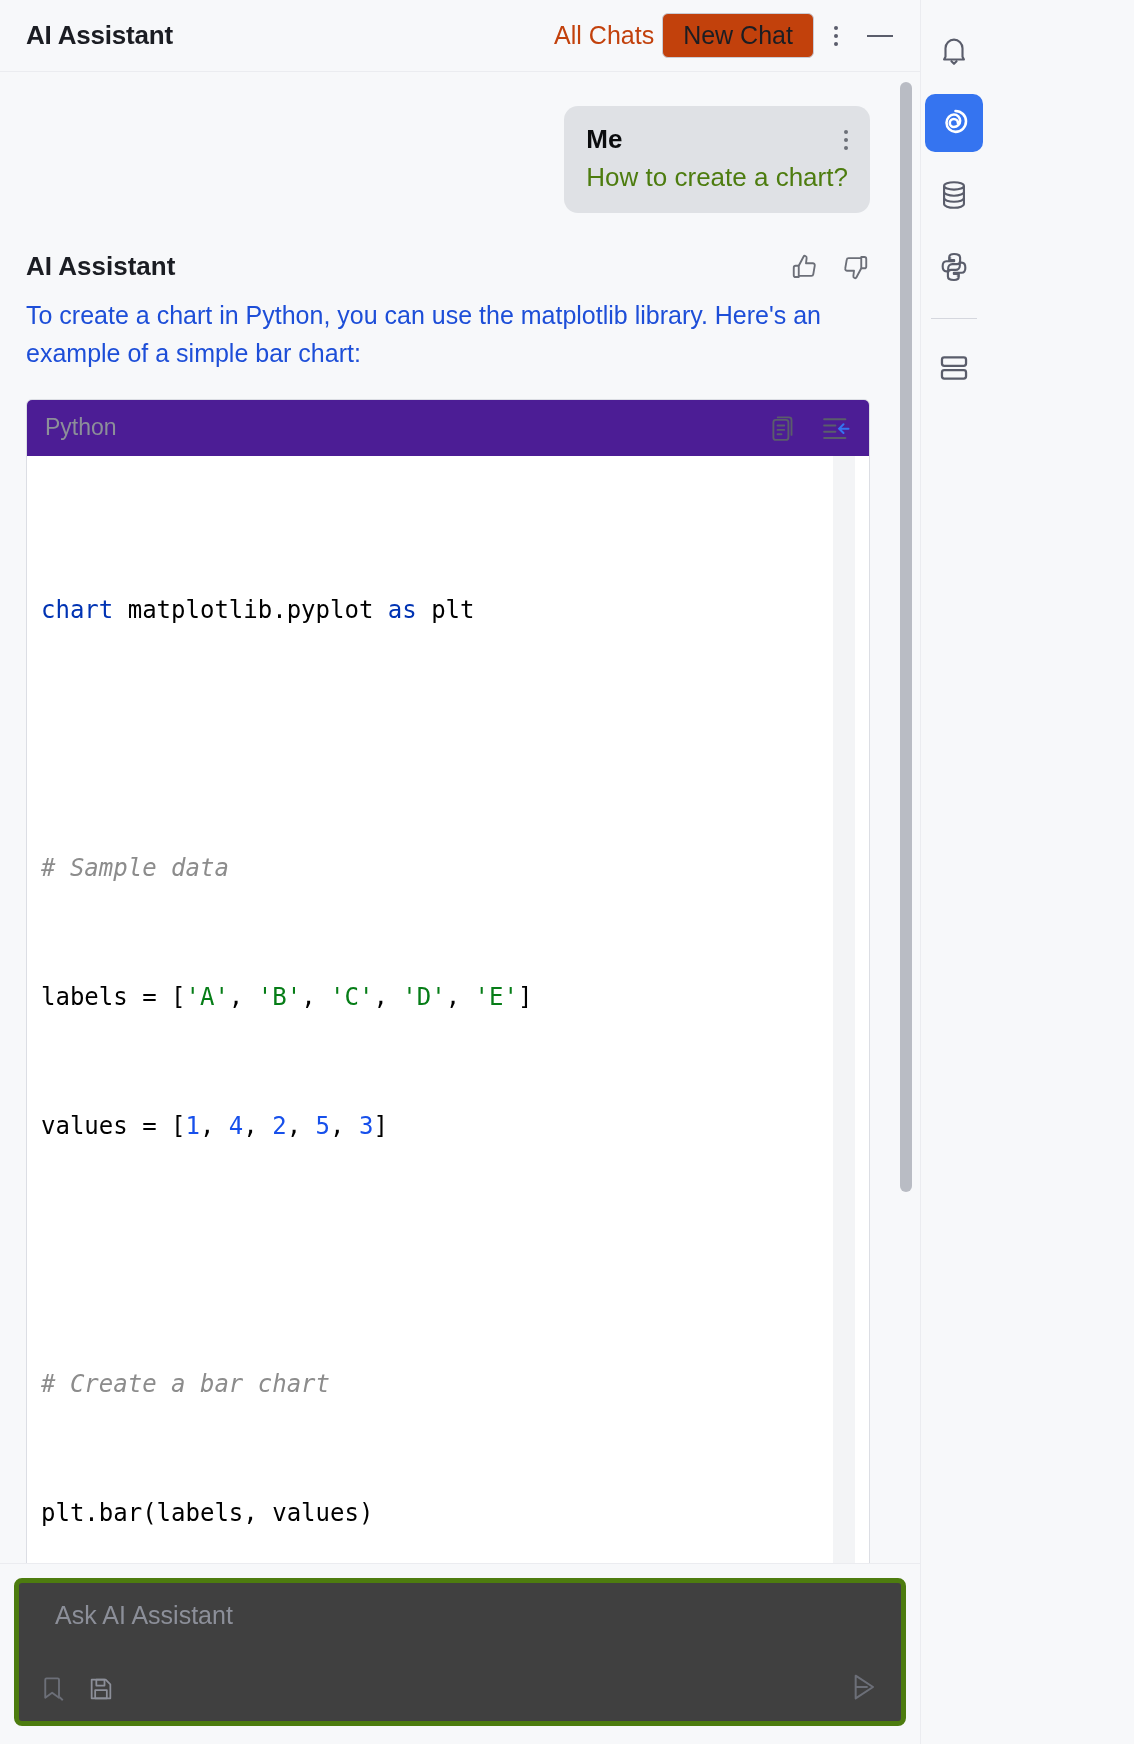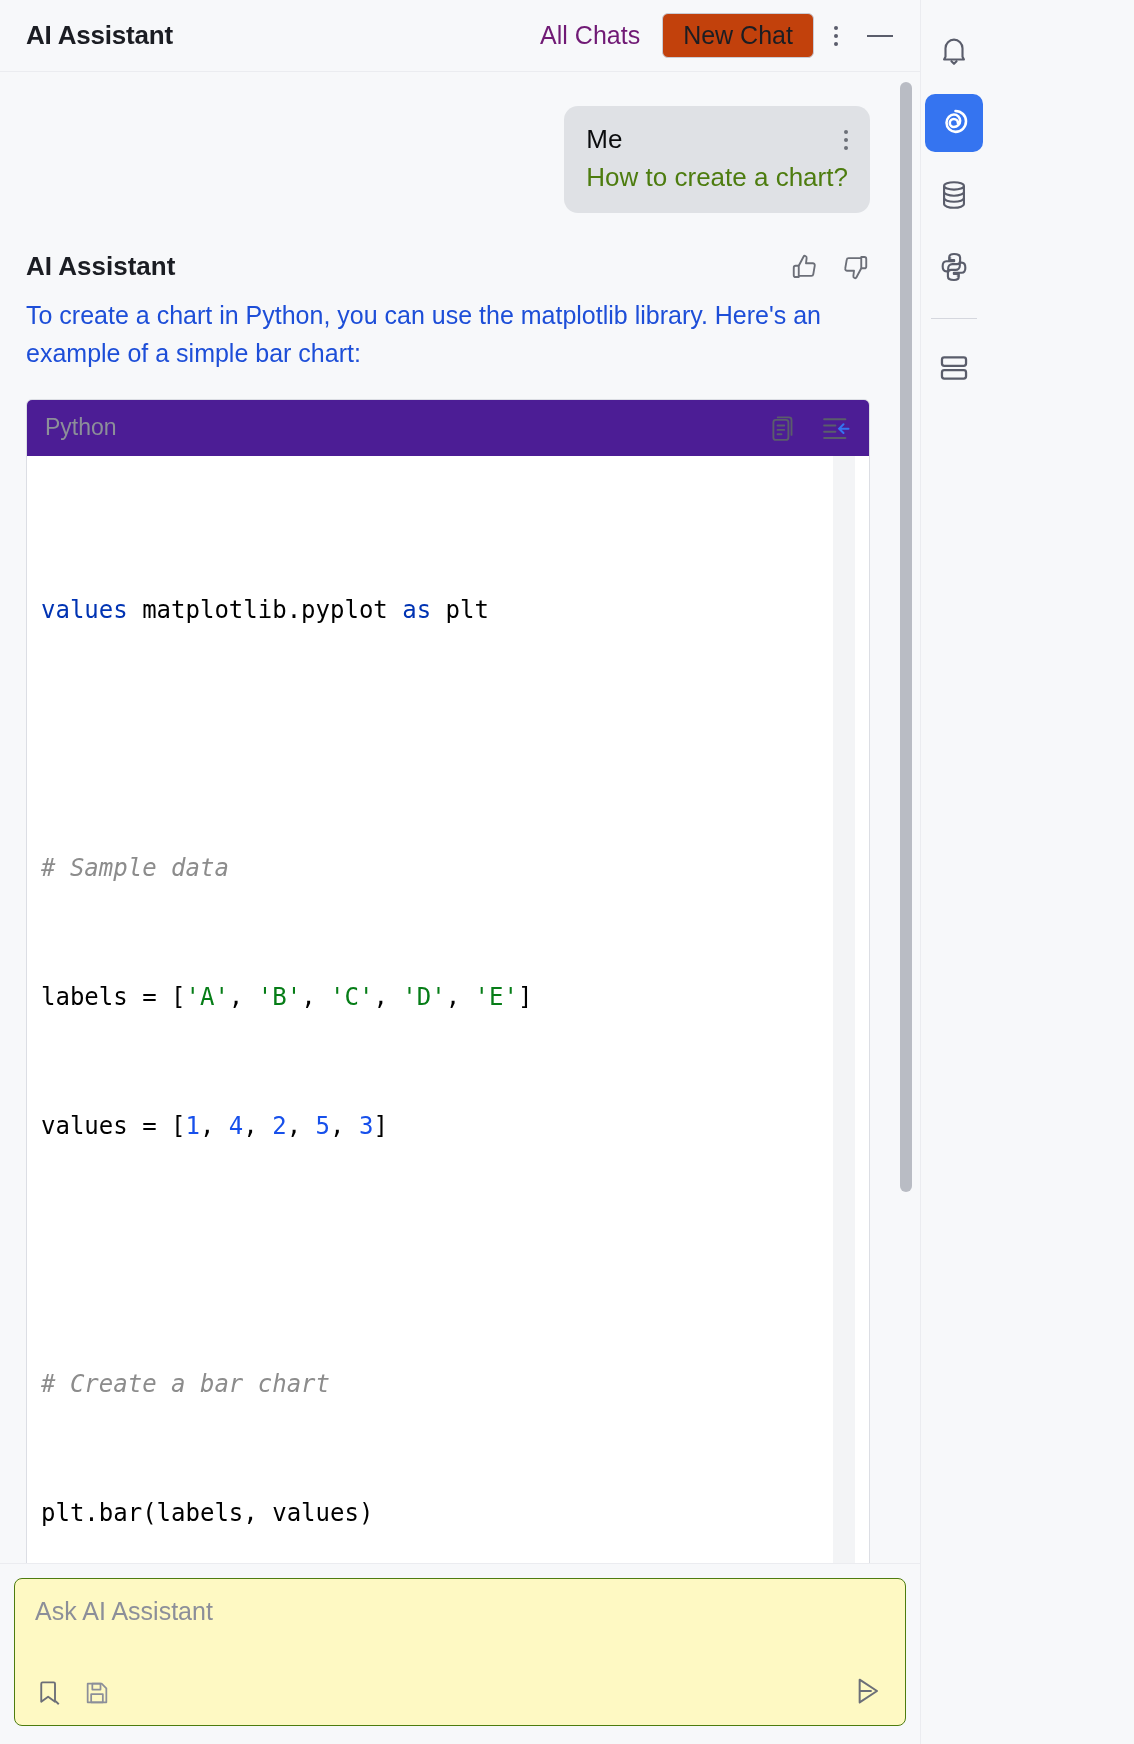--- a/index.html
+++ b/index.html
@@ -18,21 +18,21 @@
   
   .header {
     height: 72px; flex: 0 0 72px;
     display: flex; align-items: center;
     border-bottom: 1px solid #EBECF0;
     background: #F7F8FA;
     padding: 0 18px 0 26px;
   }
   .header-title { font-size: 26px; font-weight: bold; color: #1B1D23; letter-spacing: -0.2px; }
   .header-spacer { flex: 1; }
-  .all-chats { font-size: 25px; color: #701a75; margin-right: 22px; cursor: pointer; }
+  .all-chats { font-size: 25px; color: #c2410c; margin-right: 8px; cursor: pointer; }
   .new-chat {
     font-size: 25px; color: #1B1D23; background: #c2410c;
     border: 1px solid #C9CCD6; border-radius: 6px;
     padding: 9px 20px; cursor: pointer; line-height: 1;
     font-family: "Liberation Sans", sans-serif;
   }
   .hdr-icon { width: 44px; height: 44px; display: flex; align-items: center; justify-content: center; cursor: pointer; }
   .kebab { display: flex; flex-direction: column; gap: 4px; align-items: center; }
   .kebab i { width: 4px; height: 4px; border-radius: 50%; background: #5A5D6B; display: block; }
   .minus { width: 26px; height: 2px; background: #5A5D6B; display: block; }
@@ -45,21 +45,21 @@
                      background: #B9BCC4; border-radius: 6px; cursor: pointer; }
 
   
   .user-row { display: flex; justify-content: flex-end; padding-top: 34px; padding-right: 24px; }
   .bubble {
     background: #DFE1E5; border-radius: 14px;
     padding: 18px 22px 20px 22px; min-width: 300px; max-width: 560px;
     position: relative;
   }
   .bubble-head { display: flex; align-items: flex-start; }
-  .bubble-name { font-size: 26px; font-weight: normal; color: #0B0C0E; flex: 1; }
+  .bubble-name { font-size: 26px; font-weight: bold; color: #0B0C0E; flex: 1; }
   .bubble-kebab { display: flex; flex-direction: column; gap: 4px; align-items: center; padding-top: 6px; cursor: pointer; }
   .bubble-kebab i { width: 4px; height: 4px; border-radius: 50%; background: #6C6F78; display: block; }
   .bubble-text { font-size: 26px; color: #4d7c0f; margin-top: 7px; white-space: nowrap; }
 
   
   .assistant { padding-top: 38px; padding-right: 24px; }
   .asst-head { display: flex; align-items: center; }
   .asst-name { font-size: 26px; font-weight: bold; color: #1B1D23; flex: 1; }
   .asst-actions { display: flex; gap: 20px; align-items: center; }
   .act-icon { cursor: pointer; display: block; }
@@ -100,22 +100,22 @@
     position: absolute; top: 0; right: 14px; width: 22px; bottom: 0;
     background: #F3F4F6;
   }
 
   
   .composer-wrap {
     flex: 0 0 auto; background: #F7F8FA; border-top: 1px solid #EBECF0;
     padding: 14px 14px 18px 14px;
   }
   .composer {
-    background: #fef9c3; border: 1px solid #4d7c0f; border-radius: 8px;
-    height: 148px; position: relative; padding: 18px 20px 0 20px;
+    background: #404040; border: 5px solid #4d7c0f; border-radius: 8px;
+    height: 148px; position: relative; padding: 18px 20px 0 36px;
   }
   .composer-placeholder { font-size: 25px; color: #8C8F99; }
   .composer-bottom {
     position: absolute; left: 20px; right: 20px; bottom: 14px;
     display: flex; align-items: center;
   }
   .composer-left { display: flex; gap: 18px; align-items: center; }
   .composer-right { margin-left: auto; }
 
   
@@ -201,21 +201,21 @@
                   <path d="M6.8 10h5.4M6.8 13.5h5.4M6.8 17h3.2"></path>
                 </svg>
                 <svg width="30" height="30" viewBox="0 0 24 24" fill="none" stroke="#5A5D6B" stroke-width="1.6" stroke-linecap="round">
                   <path d="M2.5 5h17M2.5 10h9M2.5 15h9M2.5 20h17"></path>
                   <path d="M22 12.5h-7M18 9l-3.5 3.5L18 16" stroke="#3574F0"></path>
                 </svg>
               </span>
             </div>
             <div class="code-body">
               <span class="code-inner-scroll"></span>
-              <span class="ln"><span class="kw">values</span> matplotlib.pyplot <span class="kw">as</span> plt</span>
+              <span class="ln"><span class="kw">chart</span> matplotlib.pyplot <span class="kw">as</span> plt</span>
               <span class="ln"> </span>
               <span class="ln"><span class="cmt"># Sample data</span></span>
               <span class="ln">labels = [<span class="str">'A'</span>, <span class="str">'B'</span>, <span class="str">'C'</span>, <span class="str">'D'</span>, <span class="str">'E'</span>]</span>
               <span class="ln">values = [<span class="num">1</span>, <span class="num">4</span>, <span class="num">2</span>, <span class="num">5</span>, <span class="num">3</span>]</span>
               <span class="ln"> </span>
               <span class="ln"><span class="cmt"># Create a bar chart</span></span>
               <span class="ln">plt.bar(labels, values)</span>
               
               
               

